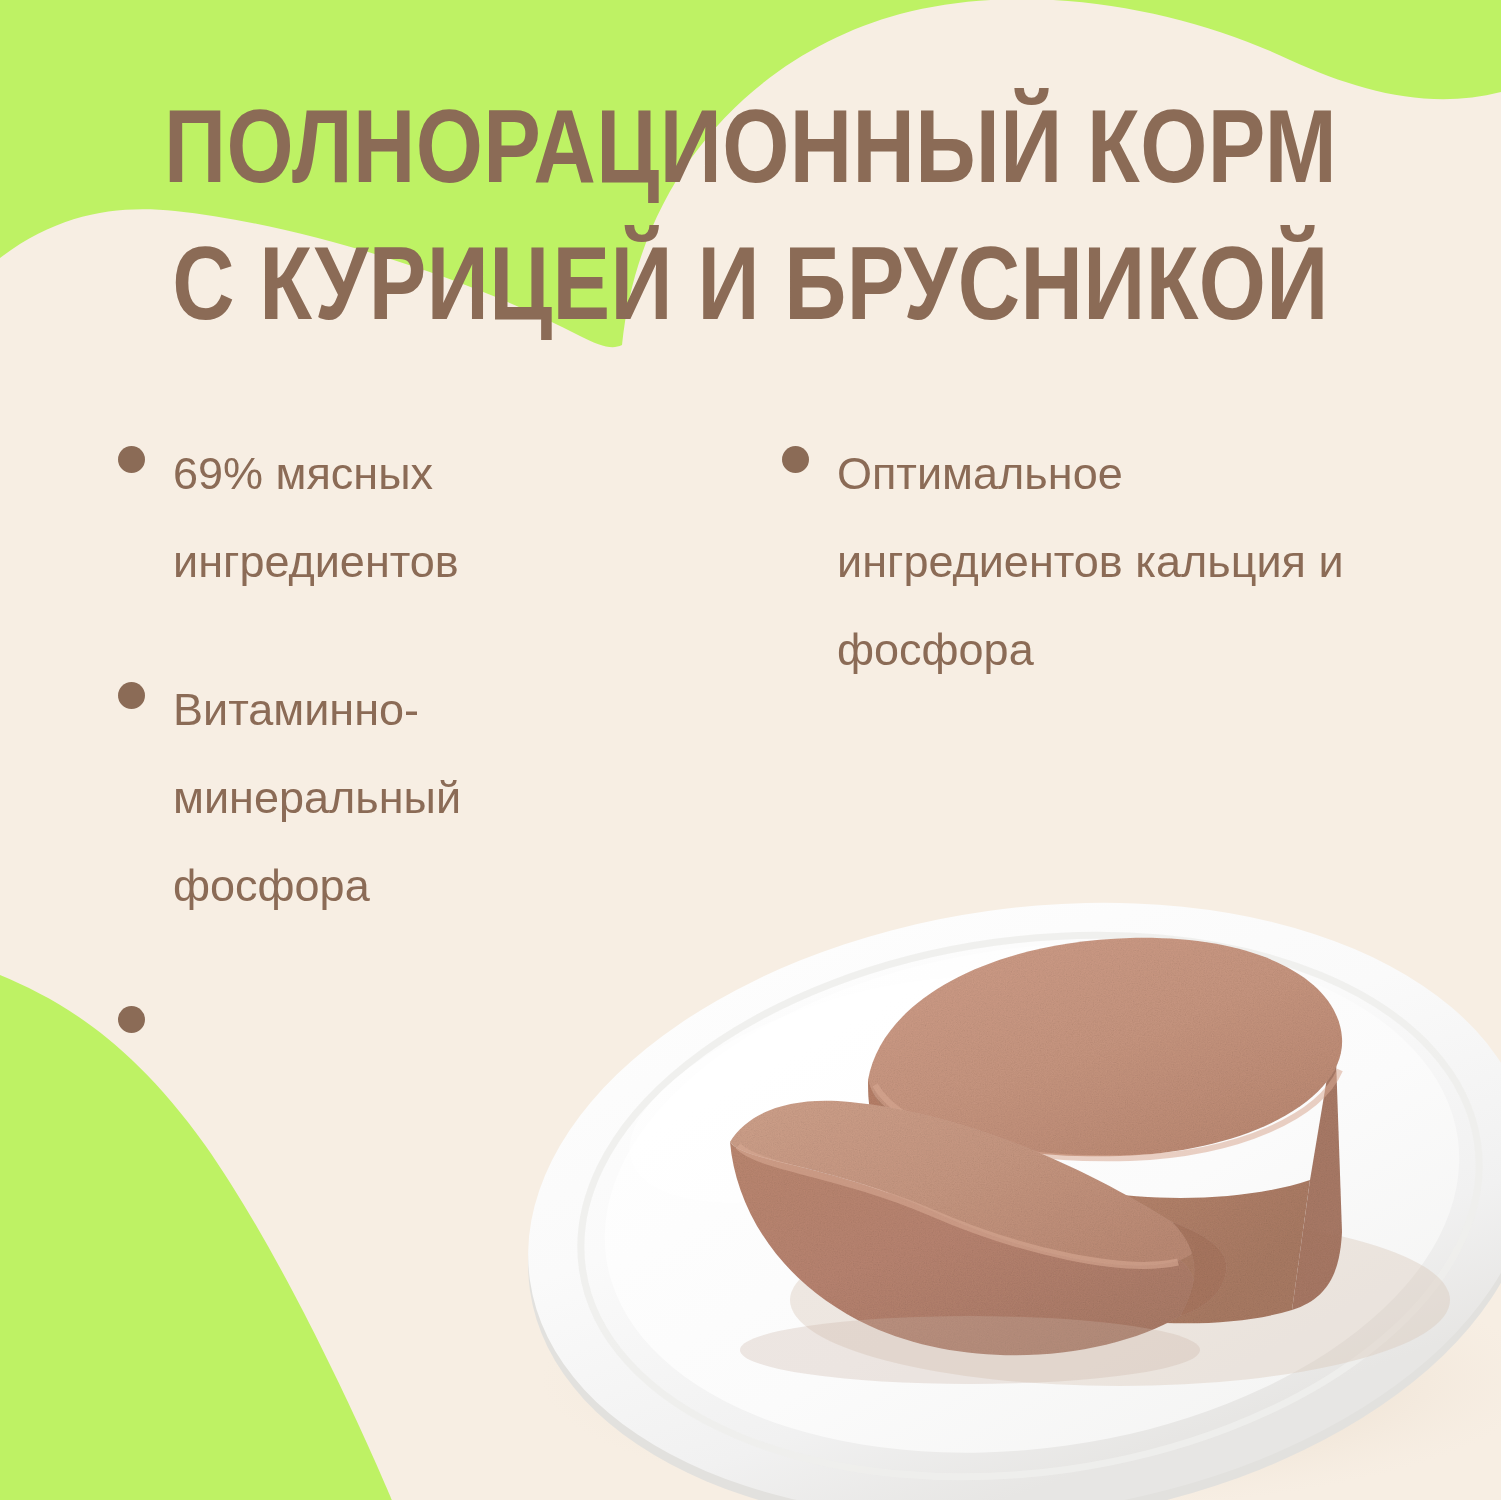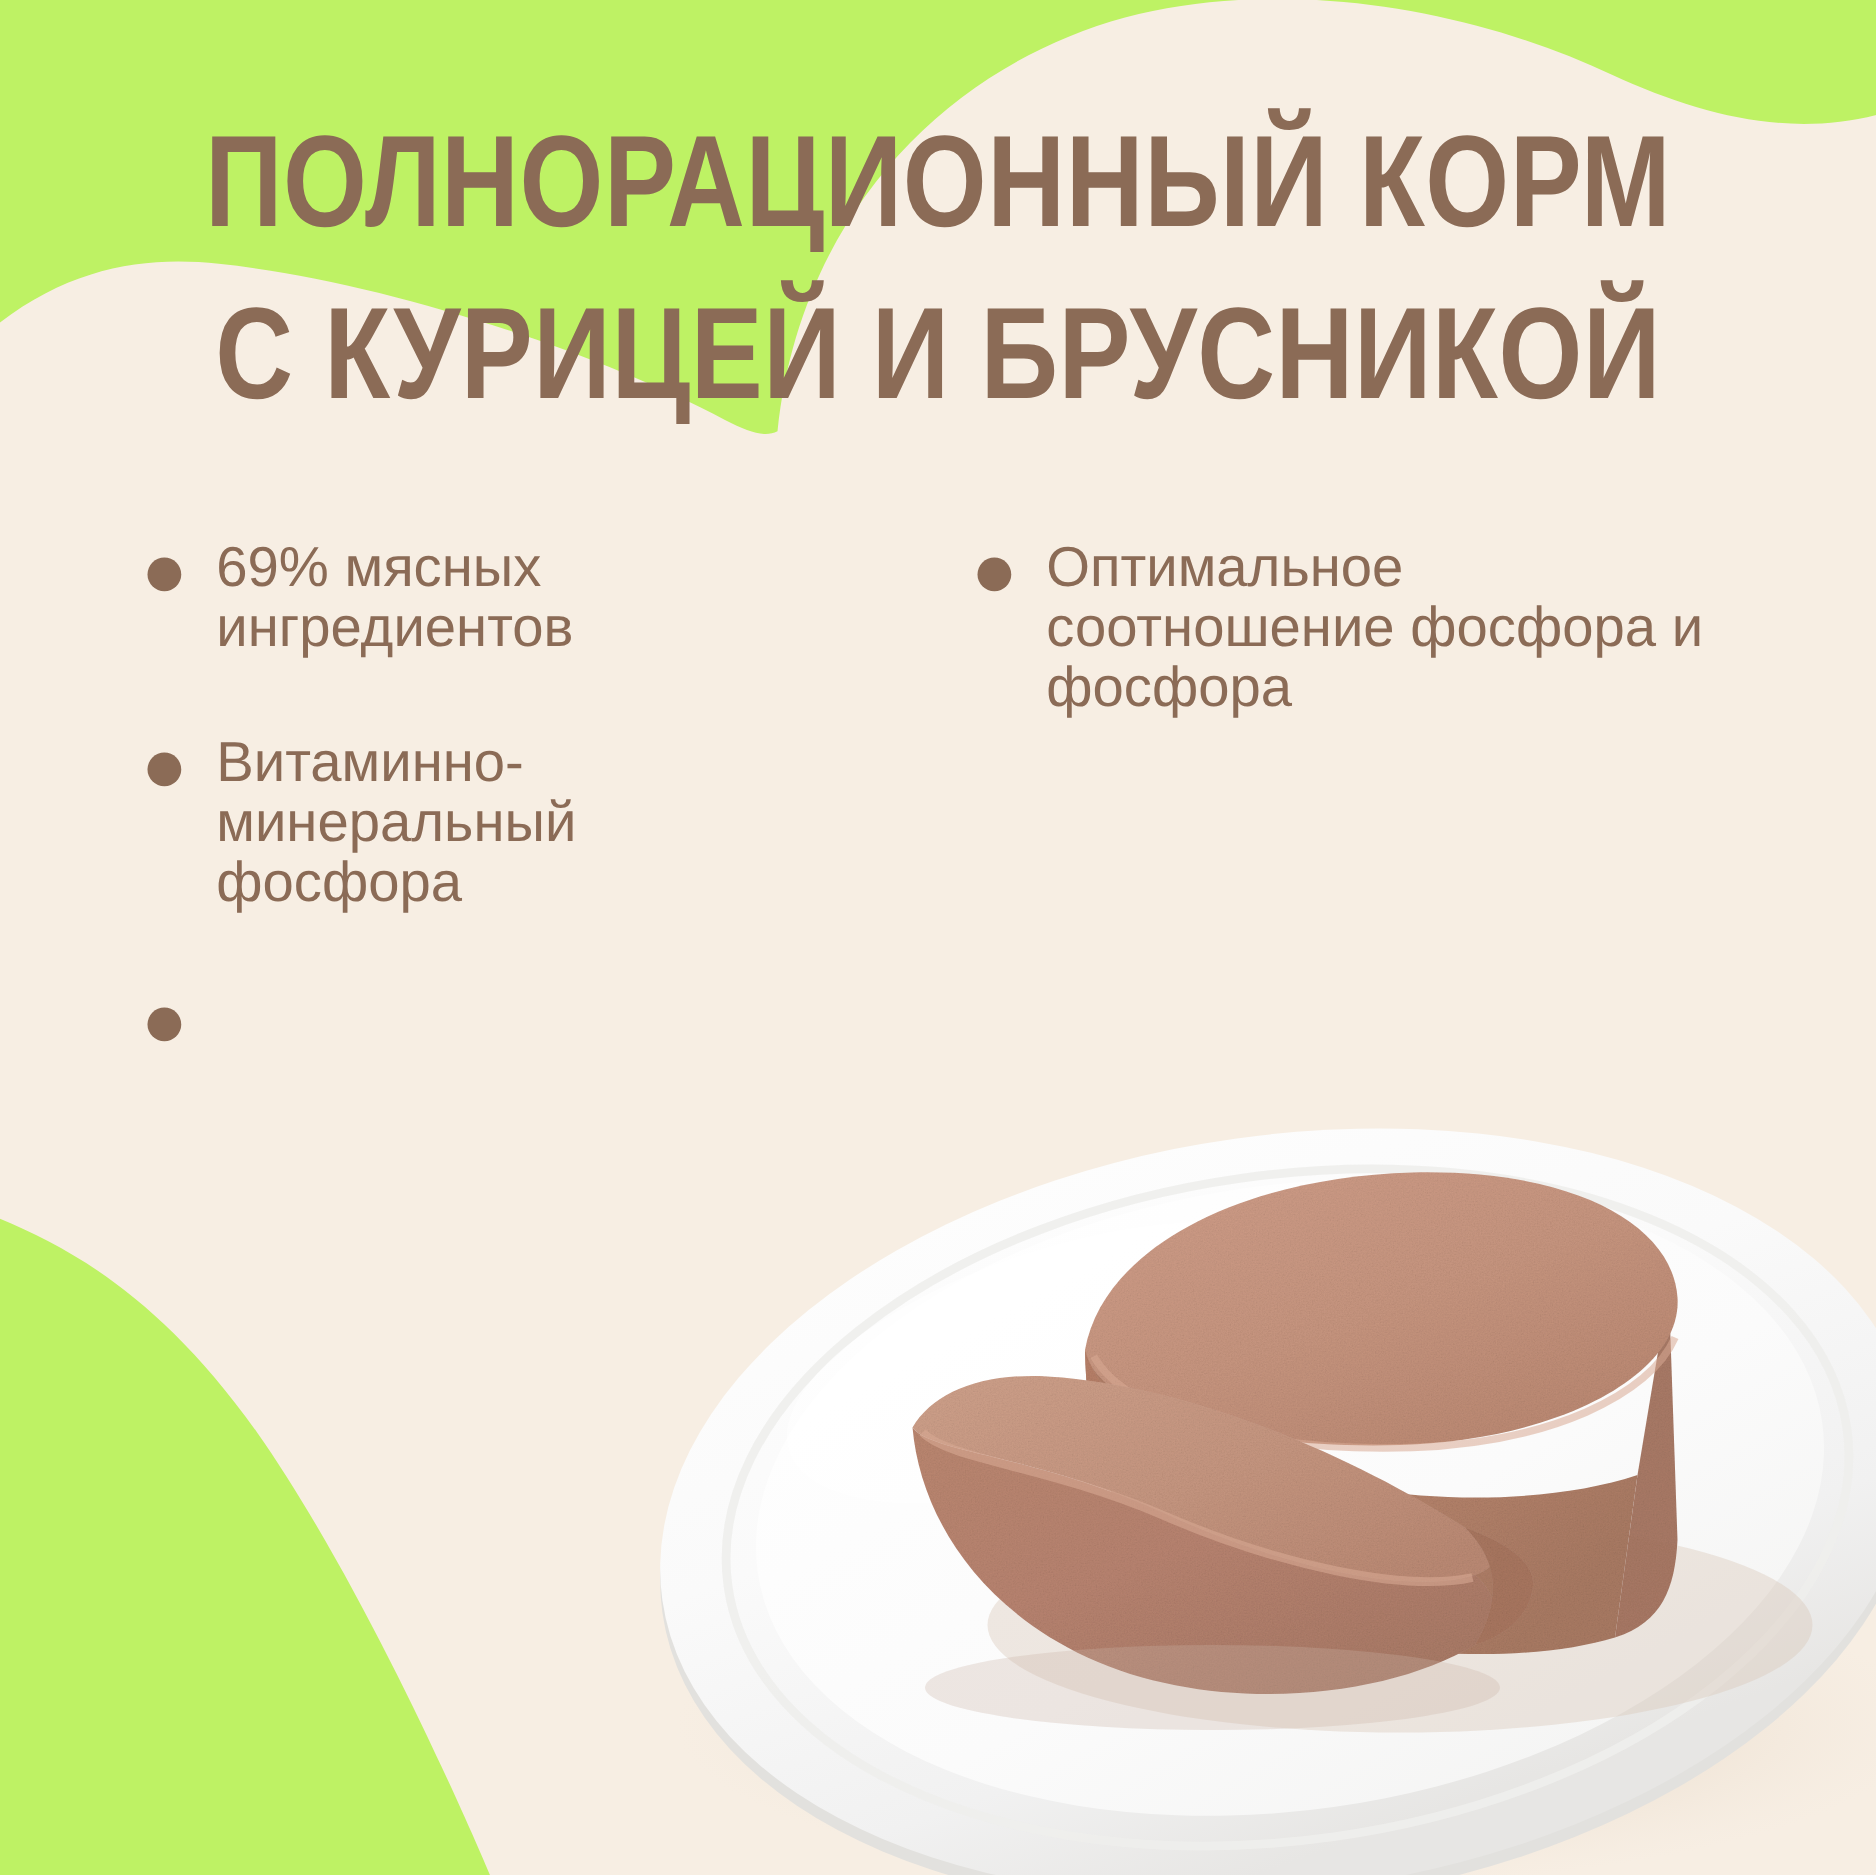--- a/index.html
+++ b/index.html
@@ -67,21 +67,21 @@
     flex:0 0 auto;
     width:27px;height:27px;
     border-radius:50%;
     background:#8b6b56;
     margin-top:16px;
     margin-right:28px;
   }
   .bullet-text{
     color:#8b6b56;
     font-size:45px;
-    line-height:48px;
+    line-height:88px;
     font-weight:400;
     max-width:430px;
   }
   .col-right .bullet-text{max-width:540px;}
 
   
   .photo{
     position:absolute;
     left:430px;top:880px;
     width:1071px;height:620px;
@@ -139,21 +139,21 @@
       <div class="bullet-row">
         <span class="bullet-dot"></span>
       </div>
 
     </div>
 
     <div class="col col-right">
 
       <div class="bullet-row">
         <span class="bullet-dot"></span>
-        <span class="bullet-text">Оптимальное соотношение фосфора и фосфора</span>
+        <span class="bullet-text">Оптимальное ингредиентов кальция и фосфора</span>
       </div>
 
 
     </div>
   </div>
 
   <svg class="photo" viewBox="0 0 1071 620" preserveAspectRatio="none" aria-hidden="true">
     <defs>
 
       <filter id="speckle" x="-10%" y="-10%" width="120%" height="120%">

